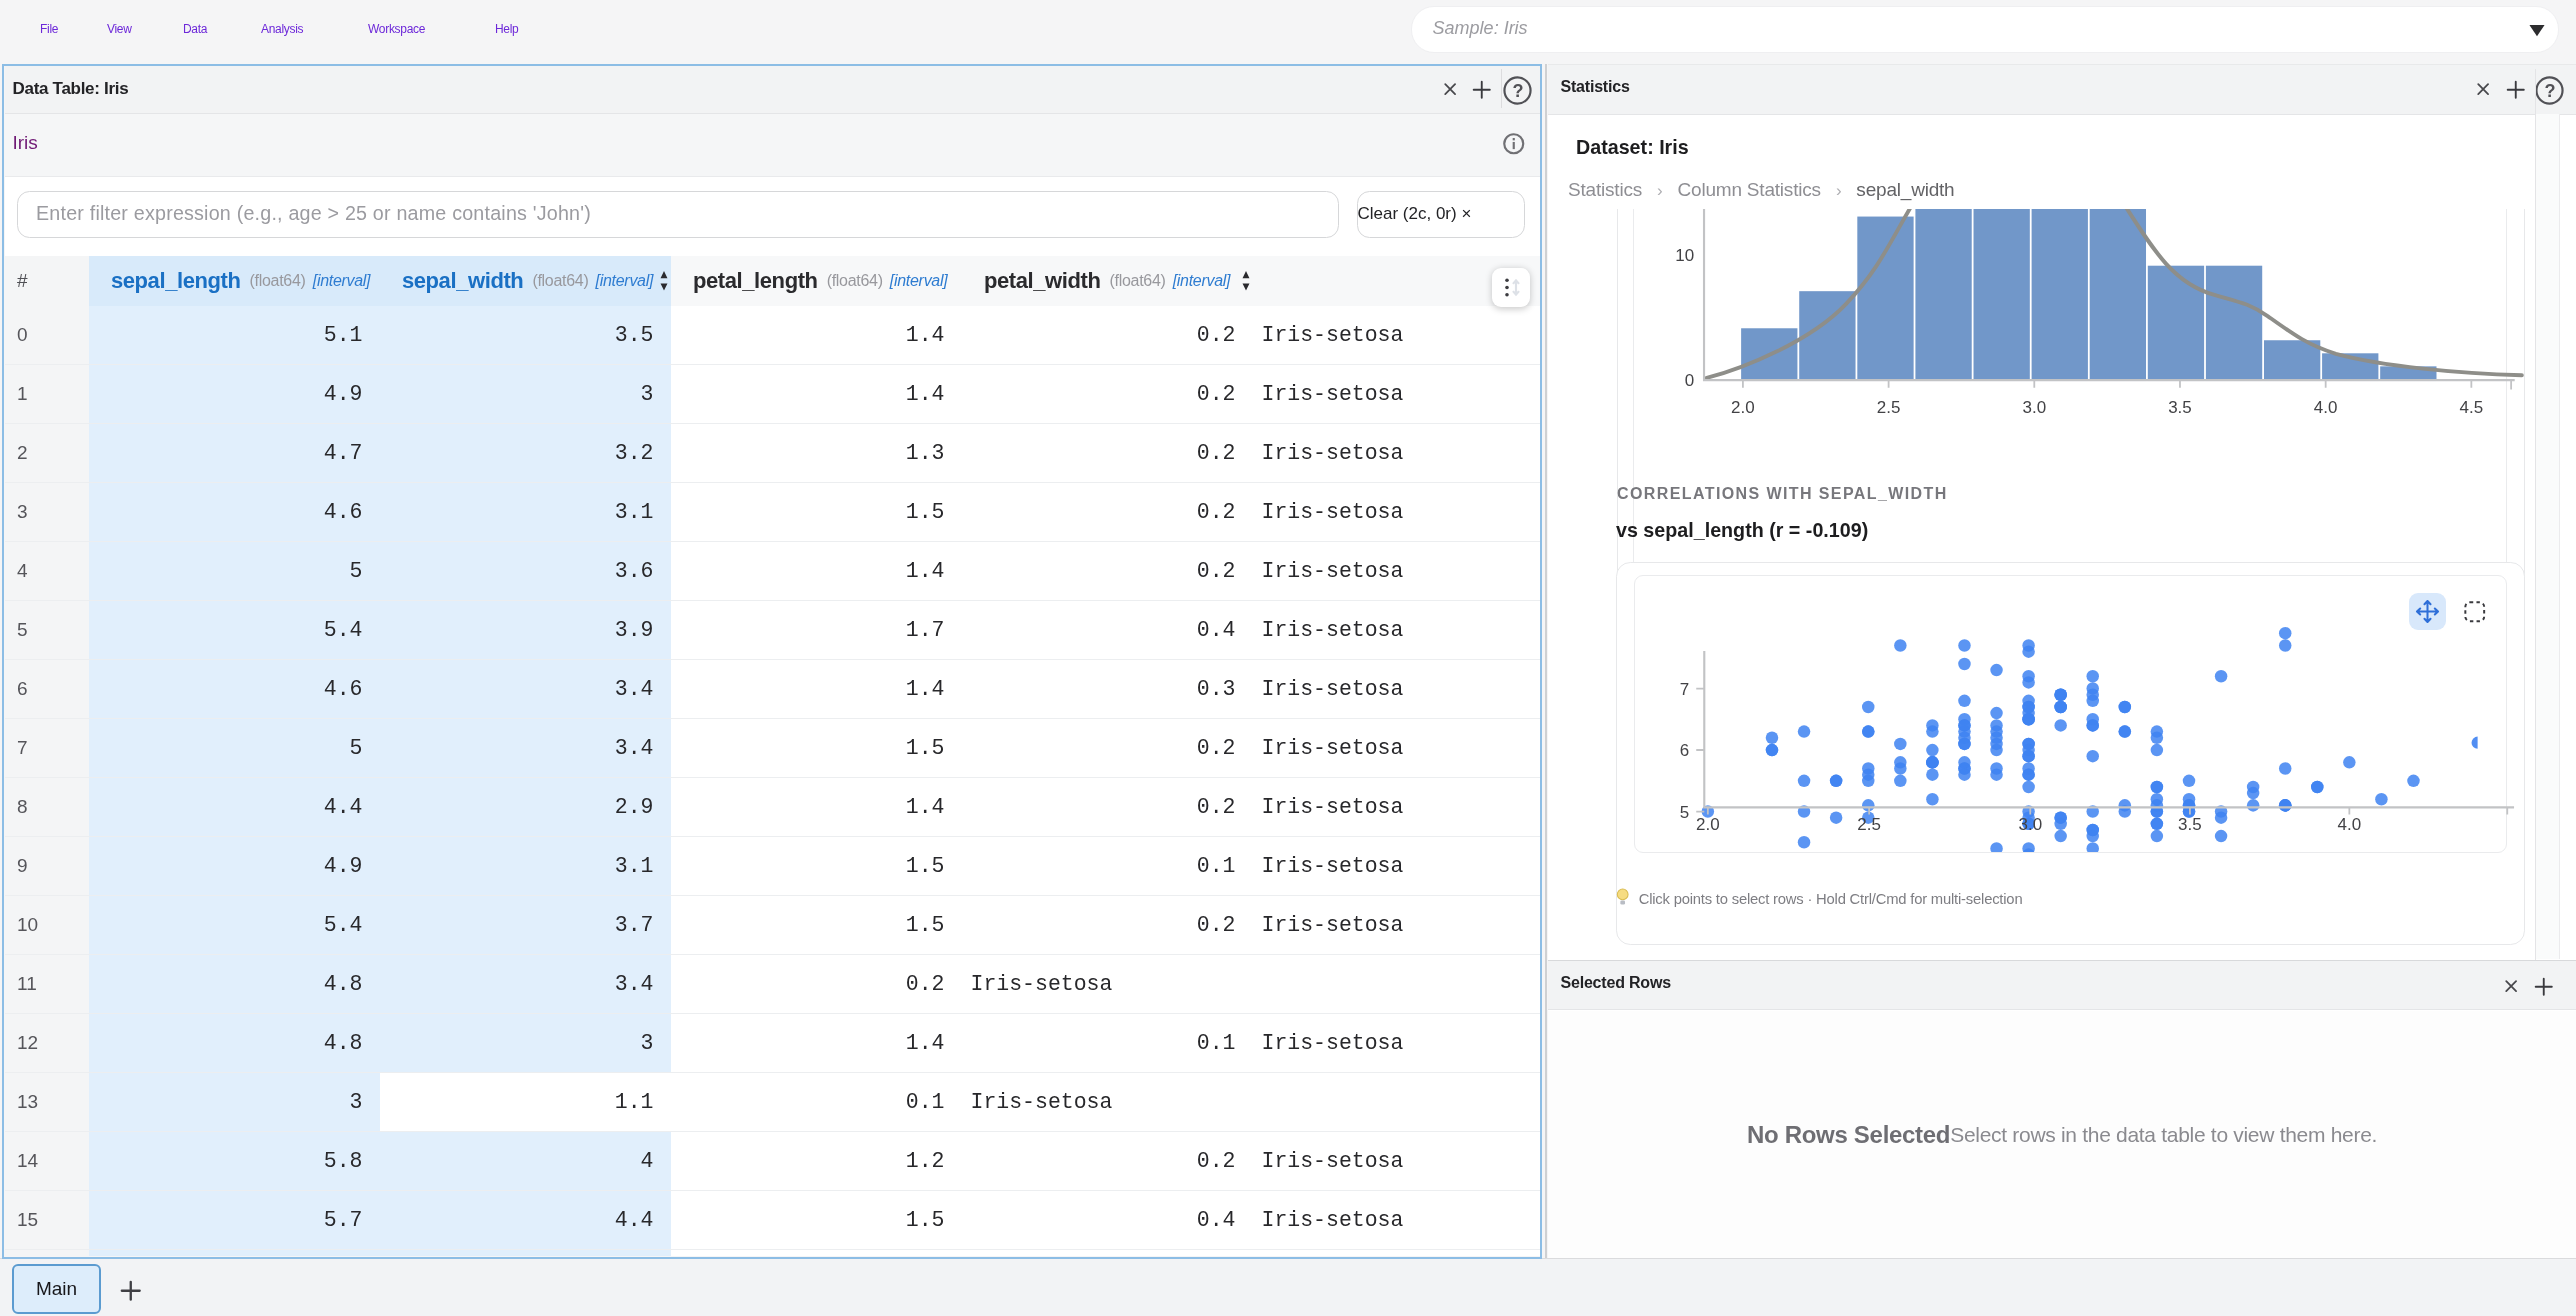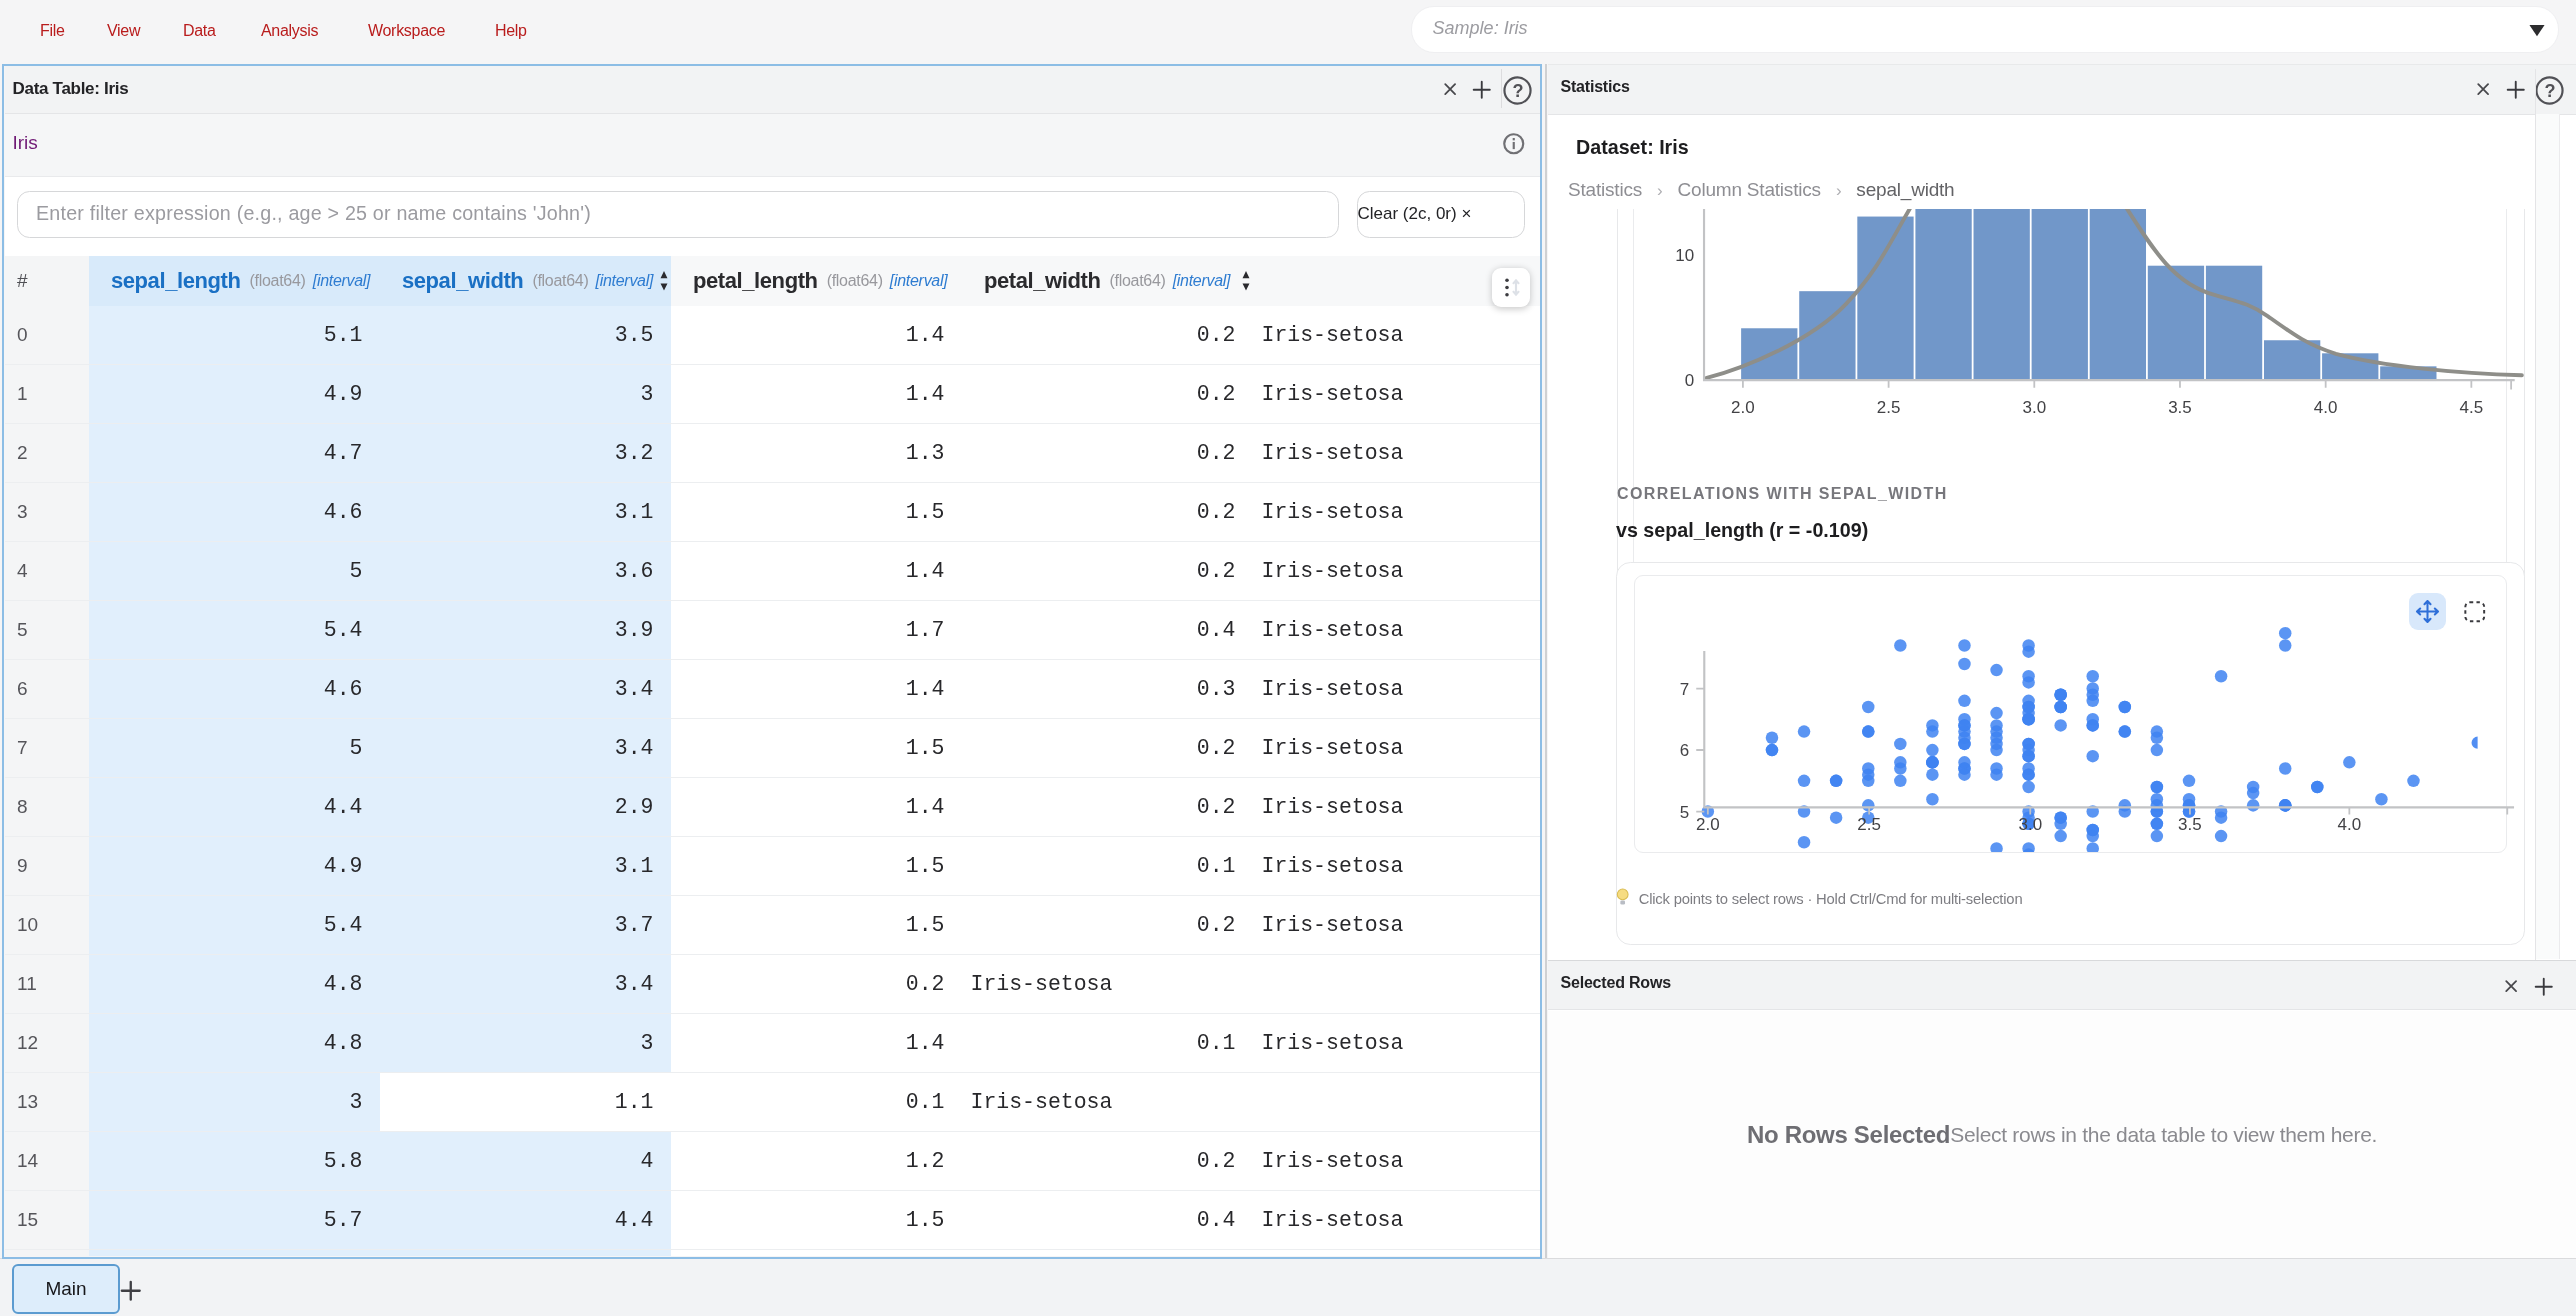--- a/index.html
+++ b/index.html
@@ -1,18 +1,18 @@
 <!DOCTYPE html>
 <html style="font-size:14.3px"><head><meta charset="utf-8">
 <style>
 *{margin:0;padding:0;box-sizing:border-box}
 html,body{width:2576px;height:1317px;overflow:hidden}
 body{font-family:"Liberation Sans",sans-serif;background:#f5f5f6;position:relative;color:#1c1c1e}
 .abs{position:absolute}
-.menu{font-size:16px;letter-spacing:-0.3px;color:#b91c1c;top:21.5px}
+.menu{font-size:12px;letter-spacing:-0.3px;color:#6d28d9;top:21.5px}
 .dd{left:1411px;top:6.3px;width:1148px;height:47px;background:#fff;border-radius:23px;border:0.9px solid #efeff1}
 .dd .ph{position:absolute;left:20.6px;top:10.7px;font-style:italic;font-size:18px;color:#9c9ca1}
 .lpanel{left:1.8px;top:64px;width:1540px;height:1195px;border:2.7px solid #8cbde5;z-index:40;pointer-events:none}
 .lhead{left:4.5px;top:66px;width:1535px;height:48px;background:#f2f3f4;border-bottom:0.9px solid #e4e5e7}
 .lhead .t{position:absolute;left:8px;top:12.5px;font-size:17px;letter-spacing:-0.3px;font-weight:700;color:#232326}
 .iris{left:4.5px;top:114px;width:1535px;height:63px;background:#f5f6f7;border-bottom:0.9px solid #e9eaec}
 .iris .t{position:absolute;left:8px;top:18px;font-size:19px;font-weight:400;color:#701a75}
 .filt{left:4.5px;top:177px;width:1535px;height:79px;background:#fff}
 .fin{position:absolute;left:12.5px;top:14.3px;width:1322px;height:47px;border:1.8px solid #d6d7d9;border-radius:12.5px;background:#fff}
 .fin span{position:absolute;left:18px;top:9.8px;font-size:19.7px;letter-spacing:0.2px;color:#9b9ba0}
@@ -54,21 +54,21 @@
 .panbtn{position:absolute;left:861px;top:384px;width:37px;height:37px;background:#d8e8fb;border-radius:9px}
 .selbtn{position:absolute;left:908px;top:384px;width:37px;height:37px;background:#fff;border-radius:9px}
 .hint{position:absolute;left:68px;top:679px;font-size:14.8px;letter-spacing:-0.2px;color:#7d7d82}
 .srdiv{left:1548px;top:960px;width:1028px;height:0.9px;background:#d8d9db}
 .srhead{left:1548px;top:961px;width:1028px;height:49px;background:#f2f3f4;border-bottom:0.9px solid #e4e5e7}
 .srhead .t{position:absolute;left:12.5px;top:12.5px;font-size:16px;letter-spacing:-0.2px;font-weight:700;color:#232326}
 .srbody{left:1548px;top:1011px;width:1028px;height:247px;background:#fdfdfd;display:flex;align-items:center;justify-content:center}
 .srbody .b{font-size:24px;font-weight:700;color:#6e6e73;letter-spacing:-0.3px}
 .srbody .s{font-size:21px;color:#8a8a8f;letter-spacing:-0.3px}
 .bbar{left:0;top:1258px;width:2576px;height:58px;background:#f2f3f5;border-top:0.9px solid #dadbdd}
-.mtab{position:absolute;left:12px;top:5.4px;width:108px;height:50px;background:#ddedfb;border:2.2px solid #5b9bd0;border-radius:6px;text-align:center;font-size:19px;color:#17171a;line-height:46px}
+.mtab{position:absolute;left:12px;top:5.4px;width:89px;height:50px;background:#ddedfb;border:2.2px solid #5b9bd0;border-radius:6px;text-align:center;font-size:19px;color:#17171a;line-height:46px}
 svg{position:absolute;overflow:visible}
 svg.clip{overflow:hidden}
 .icx{stroke:#48484c;stroke-width:2;stroke-linecap:round}
 .icp{stroke:#3a3a3e;stroke-width:2.1;stroke-linecap:round}
 .icq{fill:none;stroke:#515156;stroke-width:2.4}
 .icqt{font-size:20px;fill:#515156;font-weight:700}
 .axt{font-size:19px;fill:#424245}
 </style></head>
 <body>
 <div class="abs menu" style="left:40px">File</div>

